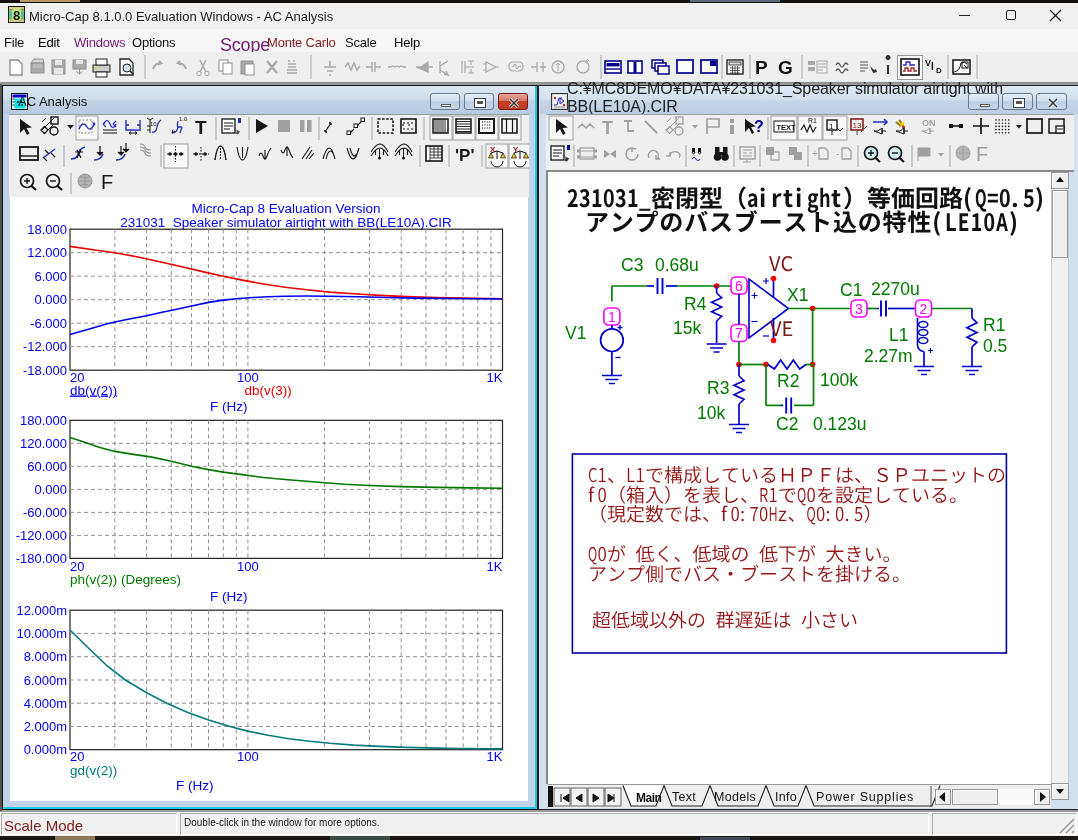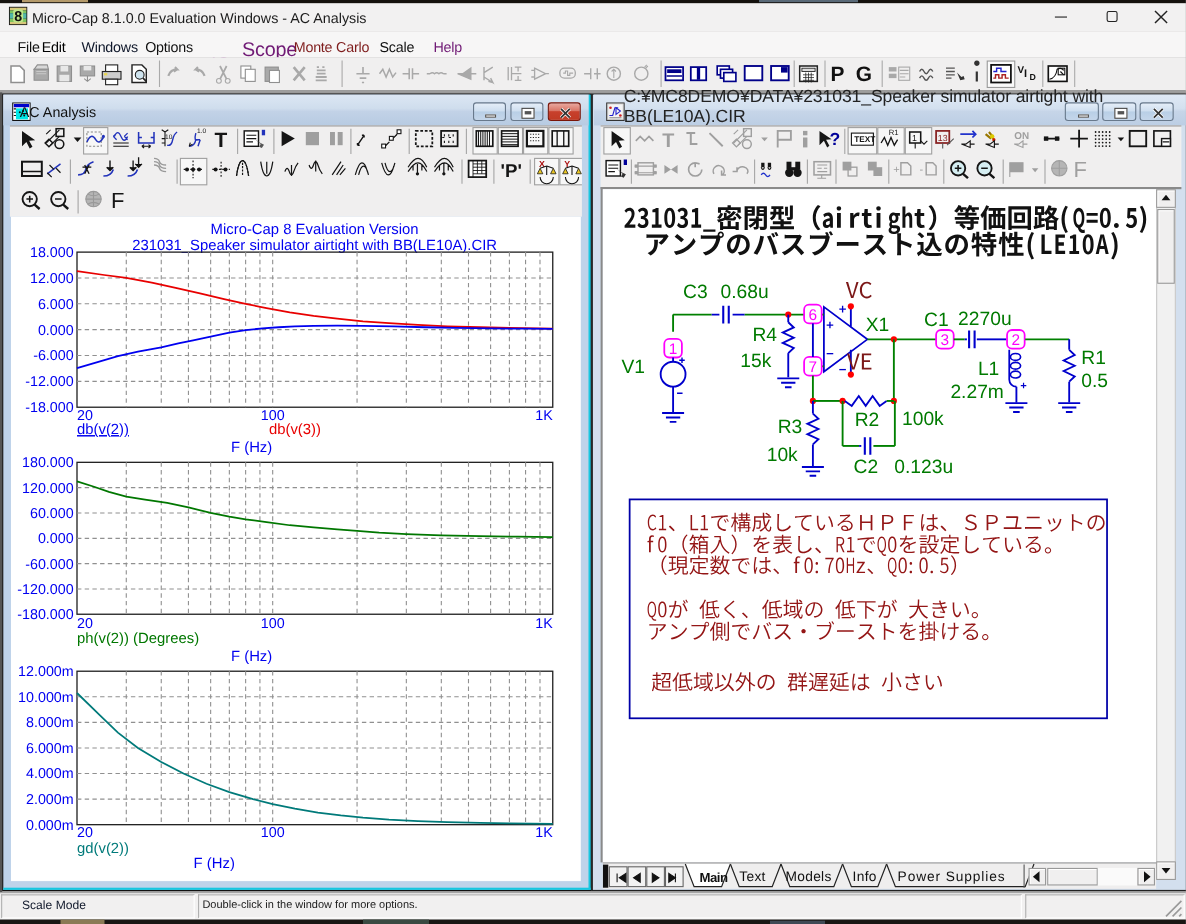--- a/index.html
+++ b/index.html
@@ -20,29 +20,29 @@
 <rect x="4" y="2.5" width="9" height="12" fill="#bfe48a" rx="2"></rect>
 <text x="8.5" y="13.5" font-size="13" font-weight="bold" fill="#111" text-anchor="middle">8</text>
 </svg>
 <div class="abs" style="left:29px;top:9px;font-size:13px;color:#1b1b1b">Micro-Cap 8.1.0.0 Evaluation Windows - AC Analysis</div>
 <div class="abs" style="left:959px;top:15px;width:11px;height:1.2px;background:#222"></div>
 <div class="abs" style="left:1006px;top:10px;width:10px;height:10px;border:1.2px solid #222;border-radius:2px"></div>
 <svg class="abs" style="left:1049px;top:9px" width="13" height="13" viewBox="0 0 13 13">
 <path d="M1 1 L12 12 M12 1 L1 12" stroke="#222" stroke-width="1.3"></path>
   </svg>
 <div class="abs" style="left:0;top:29px;width:1078px;height:23px;background:#f7f6f6"></div>
-<div class="abs" style="left:16px;top:35px;font-size:13px;letter-spacing:-0.2px;color:#111">File</div>
+<div class="abs" style="left:4px;top:35px;font-size:13px;letter-spacing:-0.2px;color:#111">File</div>
 <div class="abs" style="left:38px;top:35px;font-size:13px;letter-spacing:-0.2px;color:#000000">Edit</div>
-<div class="abs" style="left:74px;top:35px;font-size:13px;letter-spacing:-0.2px;color:#0f172a">Windows</div>
+<div class="abs" style="left:74px;top:35px;font-size:13px;letter-spacing:-0.2px;color:#701a75">Windows</div>
 <div class="abs" style="left:132px;top:35px;font-size:13px;letter-spacing:-0.2px;color:#111">Options</div>
 <div class="abs" style="left:190px;top:49px;font-size:13px;letter-spacing:-0.2px;color:#701a75">AC</div>
 <div class="abs" style="left:220px;top:35px;font-size:18px;letter-spacing:-0.2px;color:#701a75">Scope</div>
 <div class="abs" style="left:267px;top:35px;font-size:13px;letter-spacing:-0.2px;color:#7f1d1d">Monte Carlo</div>
 <div class="abs" style="left:345px;top:35px;font-size:13px;letter-spacing:-0.2px;color:#111">Scale</div>
-<div class="abs" style="left:394px;top:35px;font-size:13px;letter-spacing:-0.2px;color:#701a75">Help</div>
+<div class="abs" style="left:394px;top:35px;font-size:13px;letter-spacing:-0.2px;color:#000000">Help</div>
 <div class="abs" style="left:0;top:52px;width:1078px;height:31px;background:#f0efef;border-bottom:1px solid #888"></div>
 <svg class="abs" style="left:0;top:52px" width="1078" height="30" viewBox="0 0 1078 30">
     <path d="M10 8 h8 l4 4 v11 h-12 z" fill="#fff" stroke="#8f8f8f" stroke-width="1.4"></path>
     <path d="M31 11 l3 -4 h9 l1 4 z" fill="#d8d8d8" stroke="#8f8f8f"></path>
     <path d="M31 11 h13 v10 h-13 z" fill="#a9a9a9" stroke="#8f8f8f"></path>
     <path d="M33 13 h9 m-9 2 h9" stroke="#c9c9c9"></path>
     <rect x="52" y="8" width="13" height="14" fill="#a9a9a9" stroke="#8f8f8f"></rect>
     <rect x="55" y="8" width="7" height="5" fill="#e8e8e8"></rect>
     <rect x="54" y="16" width="9" height="6" fill="#e8e8e8"></rect>
     <rect x="73" y="8" width="13" height="9" fill="#a9a9a9" stroke="#8f8f8f"></rect>
@@ -690,20 +690,20 @@
 <div class="abs" style="left:952px;top:789px;width:46px;height:16px;background:#f0efef;border:1px solid #999;box-shadow:inset 1px 1px 0 #fff"></div>
 <div class="abs" style="left:998px;top:789px;width:36px;height:16px;background:#fafafa"></div>
 <div class="abs" style="left:1034px;top:789px;width:16px;height:16px;background:#f0efef;border:1px solid #999;box-shadow:inset 1px 1px 0 #fff"></div>
 <svg class="abs" style="left:1034px;top:789px" width="16" height="16">
     <path d="M6 3 L12 8 L6 13 Z" fill="#111"></path>
   </svg>
 <div class="abs" style="left:0;top:811px;width:1078px;height:25px;background:#f1f0f0;border-top:1px solid #9f9f9f"></div>
 <div class="abs" style="left:1px;top:813px;width:176px;height:22px;background:#f1f0f0;border:1px solid #b0b0b0;border-right-color:#fff;border-bottom-color:#fff"></div>
 <div class="abs" style="left:180px;top:813px;width:749px;height:22px;background:#f1f0f0;border:1px solid #b0b0b0;border-right-color:#fff;border-bottom-color:#fff"></div>
 <div class="abs" style="left:932px;top:813px;width:145px;height:22px;background:#f1f0f0;border:1px solid #b0b0b0;border-right-color:#fff;border-bottom-color:#fff"></div>
-<div class="abs" style="left:20px;top:817px;font-size:11px;color:#0f172a">Scale Mode</div>
+<div class="abs" style="left:4px;top:817px;font-size:15px;color:#7f1d1d">Scale Mode</div>
 <div class="abs" style="left:184px;top:817px;font-size:10px;color:#1a1a1a">Double-click in the window for more options.</div>
 <svg class="abs" style="left:1056px;top:815px" width="20" height="20">
     <path d="M18 4 L4 18 M18 10 L10 18 M18 16 L16 18" stroke="#999" stroke-width="1.5"></path>
   </svg>
 <div class="abs" style="left:0;top:836px;width:1078px;height:4px;background:#191613"></div>
 <div class="abs" style="left:55px;top:836px;width:40px;height:4px;background:#8a7a55"></div>
 <div class="abs" style="left:330px;top:836px;width:60px;height:4px;background:#3a4a42"></div>
 <div class="abs" style="left:700px;top:837px;width:50px;height:3px;background:#404a55"></div>
 </body></html>

